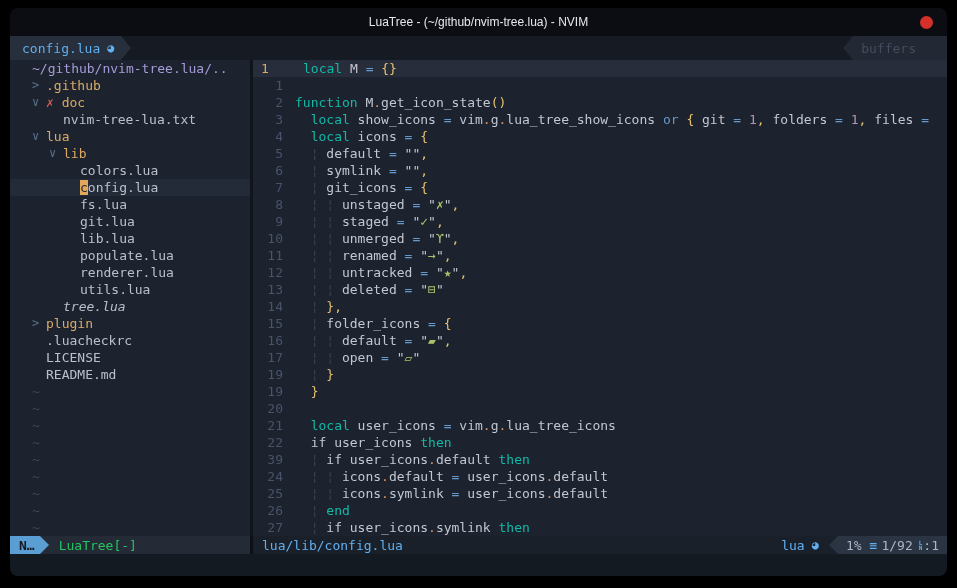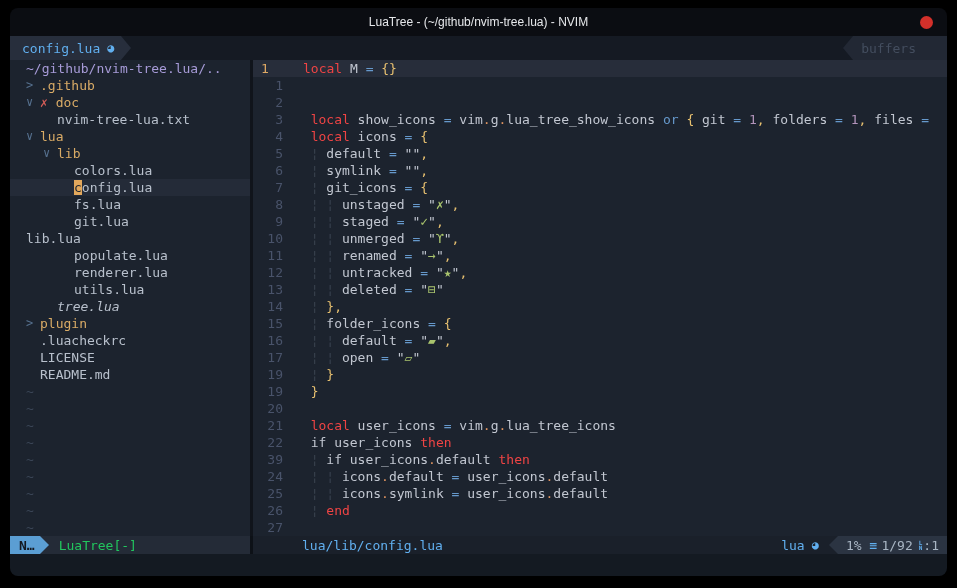--- a/index.html
+++ b/index.html
@@ -21,52 +21,52 @@
   .pl-buf-l{width:0;height:0;border-top:12px solid transparent;border-bottom:12px solid transparent;border-right:10px solid #222834;}
   .bufseg{background:#222834;color:#434d5e;display:flex;align-items:center;padding:0 31px 0 8px;}
 
   
   .main{position:absolute;left:10px;top:60px;width:937px;height:476px;display:flex;background:#1c232e;}
   .treepane{width:240px;background:#1c232e;overflow:hidden;}
   .winsep{width:3px;background:#10141b;}
   .codepane{flex:1;background:#1c232e;overflow:hidden;}
 
   
-  .trow{height:17px;line-height:17px;white-space:pre;padding-left:16px;display:flex;}
+  .trow{height:17px;line-height:17px;white-space:pre;padding-left:22px;display:flex;}
   .trow.tcur{background:#242b38;}
   .c-root{color:#a79bd8;}
   .c-dir{color:#d9ab66;}
   .c-file{color:#b8c0cc;}
   .arrow{color:#55708e;display:inline-block;width:14px;font-size:12px;}
   .xmark{color:#d15c57;}
   .cursorblock{background:#e3a85c;color:#1c232e;}
   .tilde{color:#3a4556;}
 
   
   .cline{height:17px;line-height:17px;white-space:pre;display:flex;}
   .cline.ccur{background:#272d3a;}
   .lnum{display:inline-block;width:30px;min-width:30px;text-align:right;padding-right:12px;color:#49536a;}
   .lnum.cur{text-align:left;padding-left:8px;padding-right:0;width:42px;min-width:42px;color:#dfa965;}
   .ltext{white-space:pre;}
-  .tk-kw{color:#ef4444;text-align:right;}
+  .tk-kw{color:#14b8a6;text-align:right;}
   .tk-fg{color:#c2c7d1;}
   .tk-eq{color:#6699cc;}
   .tk-op{color:#de935f;}
   .tk-pn{color:#e8c170;}
   .tk-num{color:#b294bb;}
   .tk-str{color:#a9c46d;}
   .tk-qt{color:#c2c7d1;}
   .tk-gd{color:#39424f;}
   .tk-sp{color:#c2c7d1;}
 
   
   .statusrow{position:absolute;left:10px;top:536px;width:937px;height:18px;display:flex;}
   .sl-left{width:240px;background:#242b37;display:flex;align-items:center;}
   .sl-gap{width:3px;background:#0d1117;}
-  .sl-right{flex:1;background:#1a202a;display:flex;align-items:center;padding-left:40px;}
+  .sl-right{flex:1;background:#1a202a;display:flex;align-items:center;}
   .modebadge{background:#5b9ed3;color:#141922;height:18px;display:flex;align-items:center;padding:0 5px 0 9px;font-weight:bold;}
   .pl-mode-r{width:0;height:0;border-top:9px solid transparent;border-bottom:9px solid transparent;border-left:9px solid #5b9ed3;}
   .sl-title{color:#22c55e;margin-left:10px;}
   .sl-file{color:#61afef;margin-left:9px;}
   .sl-rspacer{flex:1;}
   .sl-ft{color:#61afef;display:flex;align-items:center;white-space:pre;}
   .sl-ft .devicon{margin:0 10px 0 7px;font-size:12px;}
   .pl-pct-l{width:0;height:0;border-top:9px solid transparent;border-bottom:9px solid transparent;border-right:9px solid #2b3442;}
   .pctseg{background:#2b3442;height:18px;display:flex;align-items:center;color:#a9b6c4;padding:0 8px 0 8px;white-space:pre;}
   .pctseg .blue{color:#61afef;}
@@ -105,21 +105,21 @@
       <div>
           <div class="trow"><span class="arrow" style="margin-left: 0px;">&gt;</span><span class="c-dir">.github</span></div>
           <div class="trow"><span class="arrow" style="margin-left: 0px;">∨</span><span class="xmark">✗ </span><span class="c-dir">doc</span></div>
           <div class="trow"><span class="c-file" style="margin-left: 31px;">nvim-tree-lua.txt</span></div>
           <div class="trow"><span class="arrow" style="margin-left: 0px;">∨</span><span class="c-dir">lua</span></div>
           <div class="trow"><span class="arrow" style="margin-left: 17px;">∨</span><span class="c-dir">lib</span></div>
           <div class="trow"><span class="c-file" style="margin-left: 48px;">colors.lua</span></div>
           <div class="trow tcur"><span class="c-file" style="margin-left: 48px;"><span class="cursorblock">c</span>onfig.lua</span></div>
           <div class="trow"><span class="c-file" style="margin-left: 48px;">fs.lua</span></div>
           <div class="trow"><span class="c-file" style="margin-left: 48px;">git.lua</span></div>
-          <div class="trow"><span class="c-file" style="">lib.lua</span></div>
+          <div class="trow"><span class="c-file" style="margin-left: 48px;">lib.lua</span></div>
           <div class="trow"><span class="c-file" style="margin-left: 48px;">populate.lua</span></div>
           <div class="trow"><span class="c-file" style="margin-left: 48px;">renderer.lua</span></div>
           <div class="trow"><span class="c-file" style="margin-left: 48px;">utils.lua</span></div>
           <div class="trow"><span class="c-file" style="margin-left: 31px; font-style: italic;">tree.lua</span></div>
           <div class="trow"><span class="arrow" style="margin-left: 0px;">&gt;</span><span class="c-dir">plugin</span></div>
           <div class="trow"><span class="c-file" style="margin-left: 14px;">.luacheckrc</span></div>
           <div class="trow"><span class="c-file" style="margin-left: 14px;">LICENSE</span></div>
           <div class="trow"><span class="c-file" style="margin-left: 14px;">README.md</span></div>
         </div>
       <div>
@@ -132,21 +132,21 @@
           <div class="trow"><span class="tilde">~</span></div>
           <div class="trow"><span class="tilde">~</span></div>
           <div class="trow"><span class="tilde">~</span></div>
         </div>
     </div>
     <div class="winsep"></div>
     <div class="codepane">
       <div>
           <div class="cline ccur"><span class="lnum cur">1</span><span class="ltext"><span class="tk-kw">local</span><span class="tk-fg"> M </span><span class="tk-eq">=</span><span class="tk-fg"> </span><span class="tk-pn">{}</span></span></div>
           <div class="cline"><span class="lnum">1</span><span class="ltext"></span></div>
-          <div class="cline"><span class="lnum">2</span></div>
+          <div class="cline"><span class="lnum">2</span><span class="ltext"><span class="tk-kw">function</span><span class="tk-fg"> M</span><span class="tk-op">.</span><span class="tk-fg">get_icon_state</span><span class="tk-pn">()</span></span></div>
           <div class="cline"><span class="lnum">3</span><span class="ltext"><span class="tk-sp">  </span><span class="tk-kw">local</span><span class="tk-fg"> show_icons </span><span class="tk-eq">=</span><span class="tk-fg"> vim</span><span class="tk-op">.</span><span class="tk-fg">g</span><span class="tk-op">.</span><span class="tk-fg">lua_tree_show_icons </span><span class="tk-eq">or</span><span class="tk-fg"> </span><span class="tk-pn">{</span><span class="tk-fg"> git </span><span class="tk-eq">=</span><span class="tk-fg"> </span><span class="tk-num">1</span><span class="tk-pn">,</span><span class="tk-fg"> folders </span><span class="tk-eq">=</span><span class="tk-fg"> </span><span class="tk-num">1</span><span class="tk-pn">,</span><span class="tk-fg"> files </span><span class="tk-eq">=</span></span></div>
           <div class="cline"><span class="lnum">4</span><span class="ltext"><span class="tk-sp">  </span><span class="tk-kw">local</span><span class="tk-fg"> icons </span><span class="tk-eq">=</span><span class="tk-fg"> </span><span class="tk-pn">{</span></span></div>
           <div class="cline"><span class="lnum">5</span><span class="ltext"><span class="tk-sp">  </span><span class="tk-gd">¦</span><span class="tk-sp"> </span><span class="tk-fg">default </span><span class="tk-eq">=</span><span class="tk-fg"> </span><span class="tk-qt">""</span><span class="tk-pn">,</span></span></div>
           <div class="cline"><span class="lnum">6</span><span class="ltext"><span class="tk-sp">  </span><span class="tk-gd">¦</span><span class="tk-sp"> </span><span class="tk-fg">symlink </span><span class="tk-eq">=</span><span class="tk-fg"> </span><span class="tk-qt">""</span><span class="tk-pn">,</span></span></div>
           <div class="cline"><span class="lnum">7</span><span class="ltext"><span class="tk-sp">  </span><span class="tk-gd">¦</span><span class="tk-sp"> </span><span class="tk-fg">git_icons </span><span class="tk-eq">=</span><span class="tk-fg"> </span><span class="tk-pn">{</span></span></div>
           <div class="cline"><span class="lnum">8</span><span class="ltext"><span class="tk-sp">  </span><span class="tk-gd">¦</span><span class="tk-sp"> </span><span class="tk-gd">¦</span><span class="tk-sp"> </span><span class="tk-fg">unstaged </span><span class="tk-eq">=</span><span class="tk-fg"> </span><span class="tk-qt">"</span><span class="tk-str">✗</span><span class="tk-qt">"</span><span class="tk-pn">,</span></span></div>
           <div class="cline"><span class="lnum">9</span><span class="ltext"><span class="tk-sp">  </span><span class="tk-gd">¦</span><span class="tk-sp"> </span><span class="tk-gd">¦</span><span class="tk-sp"> </span><span class="tk-fg">staged </span><span class="tk-eq">=</span><span class="tk-fg"> </span><span class="tk-qt">"</span><span class="tk-str">✓</span><span class="tk-qt">"</span><span class="tk-pn">,</span></span></div>
           <div class="cline"><span class="lnum">10</span><span class="ltext"><span class="tk-sp">  </span><span class="tk-gd">¦</span><span class="tk-sp"> </span><span class="tk-gd">¦</span><span class="tk-sp"> </span><span class="tk-fg">unmerged </span><span class="tk-eq">=</span><span class="tk-fg"> </span><span class="tk-qt">"</span><span class="tk-str">ϒ</span><span class="tk-qt">"</span><span class="tk-pn">,</span></span></div>
           <div class="cline"><span class="lnum">11</span><span class="ltext"><span class="tk-sp">  </span><span class="tk-gd">¦</span><span class="tk-sp"> </span><span class="tk-gd">¦</span><span class="tk-sp"> </span><span class="tk-fg">renamed </span><span class="tk-eq">=</span><span class="tk-fg"> </span><span class="tk-qt">"</span><span class="tk-str">→</span><span class="tk-qt">"</span><span class="tk-pn">,</span></span></div>
           <div class="cline"><span class="lnum">12</span><span class="ltext"><span class="tk-sp">  </span><span class="tk-gd">¦</span><span class="tk-sp"> </span><span class="tk-gd">¦</span><span class="tk-sp"> </span><span class="tk-fg">untracked </span><span class="tk-eq">=</span><span class="tk-fg"> </span><span class="tk-qt">"</span><span class="tk-str">★</span><span class="tk-qt">"</span><span class="tk-pn">,</span></span></div>
@@ -157,21 +157,21 @@
           <div class="cline"><span class="lnum">17</span><span class="ltext"><span class="tk-sp">  </span><span class="tk-gd">¦</span><span class="tk-sp"> </span><span class="tk-gd">¦</span><span class="tk-sp"> </span><span class="tk-fg">open </span><span class="tk-eq">=</span><span class="tk-fg"> </span><span class="tk-qt">"</span><span class="tk-str">▱</span><span class="tk-qt">"</span></span></div>
           <div class="cline"><span class="lnum">19</span><span class="ltext"><span class="tk-sp">  </span><span class="tk-gd">¦</span><span class="tk-sp"> </span><span class="tk-pn">}</span></span></div>
           <div class="cline"><span class="lnum">19</span><span class="ltext"><span class="tk-sp">  </span><span class="tk-pn">}</span></span></div>
           <div class="cline"><span class="lnum">20</span><span class="ltext"></span></div>
           <div class="cline"><span class="lnum">21</span><span class="ltext"><span class="tk-sp">  </span><span class="tk-kw">local</span><span class="tk-fg"> user_icons </span><span class="tk-eq">=</span><span class="tk-fg"> vim</span><span class="tk-op">.</span><span class="tk-fg">g</span><span class="tk-op">.</span><span class="tk-fg">lua_tree_icons</span></span></div>
           <div class="cline"><span class="lnum">22</span><span class="ltext"><span class="tk-sp">  </span><span class="tk-fg">if user_icons </span><span class="tk-kw">then</span></span></div>
           <div class="cline"><span class="lnum">39</span><span class="ltext"><span class="tk-sp">  </span><span class="tk-gd">¦</span><span class="tk-sp"> </span><span class="tk-fg">if user_icons</span><span class="tk-op">.</span><span class="tk-fg">default </span><span class="tk-kw">then</span></span></div>
           <div class="cline"><span class="lnum">24</span><span class="ltext"><span class="tk-sp">  </span><span class="tk-gd">¦</span><span class="tk-sp"> </span><span class="tk-gd">¦</span><span class="tk-sp"> </span><span class="tk-fg">icons</span><span class="tk-op">.</span><span class="tk-fg">default </span><span class="tk-eq">=</span><span class="tk-fg"> user_icons</span><span class="tk-op">.</span><span class="tk-fg">default</span></span></div>
           <div class="cline"><span class="lnum">25</span><span class="ltext"><span class="tk-sp">  </span><span class="tk-gd">¦</span><span class="tk-sp"> </span><span class="tk-gd">¦</span><span class="tk-sp"> </span><span class="tk-fg">icons</span><span class="tk-op">.</span><span class="tk-fg">symlink </span><span class="tk-eq">=</span><span class="tk-fg"> user_icons</span><span class="tk-op">.</span><span class="tk-fg">default</span></span></div>
           <div class="cline"><span class="lnum">26</span><span class="ltext"><span class="tk-sp">  </span><span class="tk-gd">¦</span><span class="tk-sp"> </span><span class="tk-kw">end</span></span></div>
-          <div class="cline"><span class="lnum">27</span></div>
+          <div class="cline"><span class="lnum">27</span><span class="ltext"><span class="tk-sp">  </span><span class="tk-gd">¦</span><span class="tk-sp"> </span><span class="tk-fg">if user_icons</span><span class="tk-op">.</span><span class="tk-fg">symlink </span><span class="tk-kw">then</span></span></div>
         </div>
     </div>
   </div>
 
   <div class="statusrow">
     <div class="sl-left">
       <span class="modebadge">N…</span>
       <span class="pl-mode-r"></span>
       <span class="sl-title">LuaTree[-]</span>
     </div>

